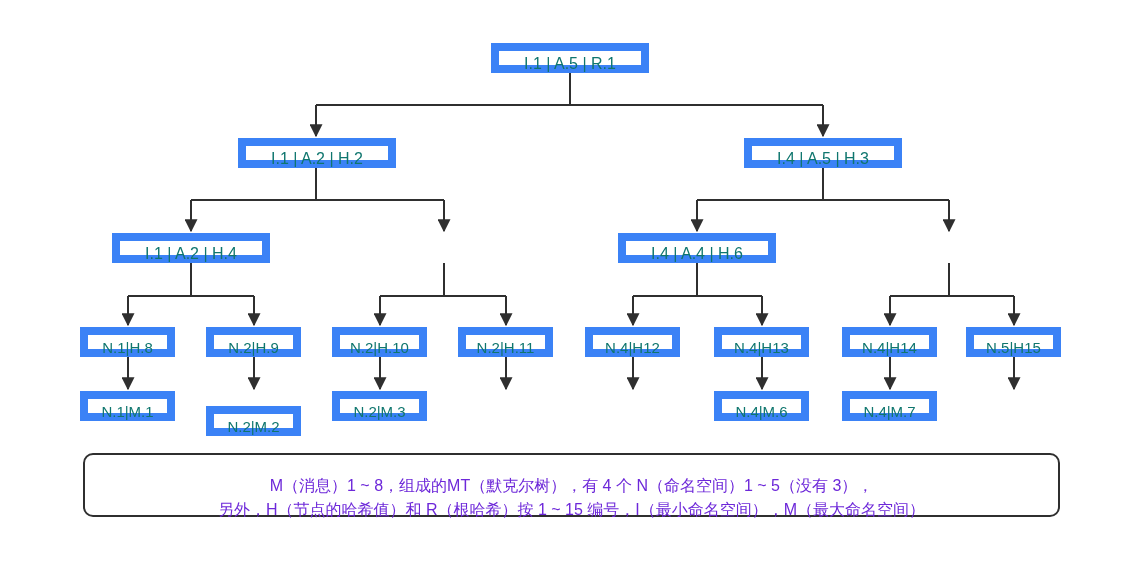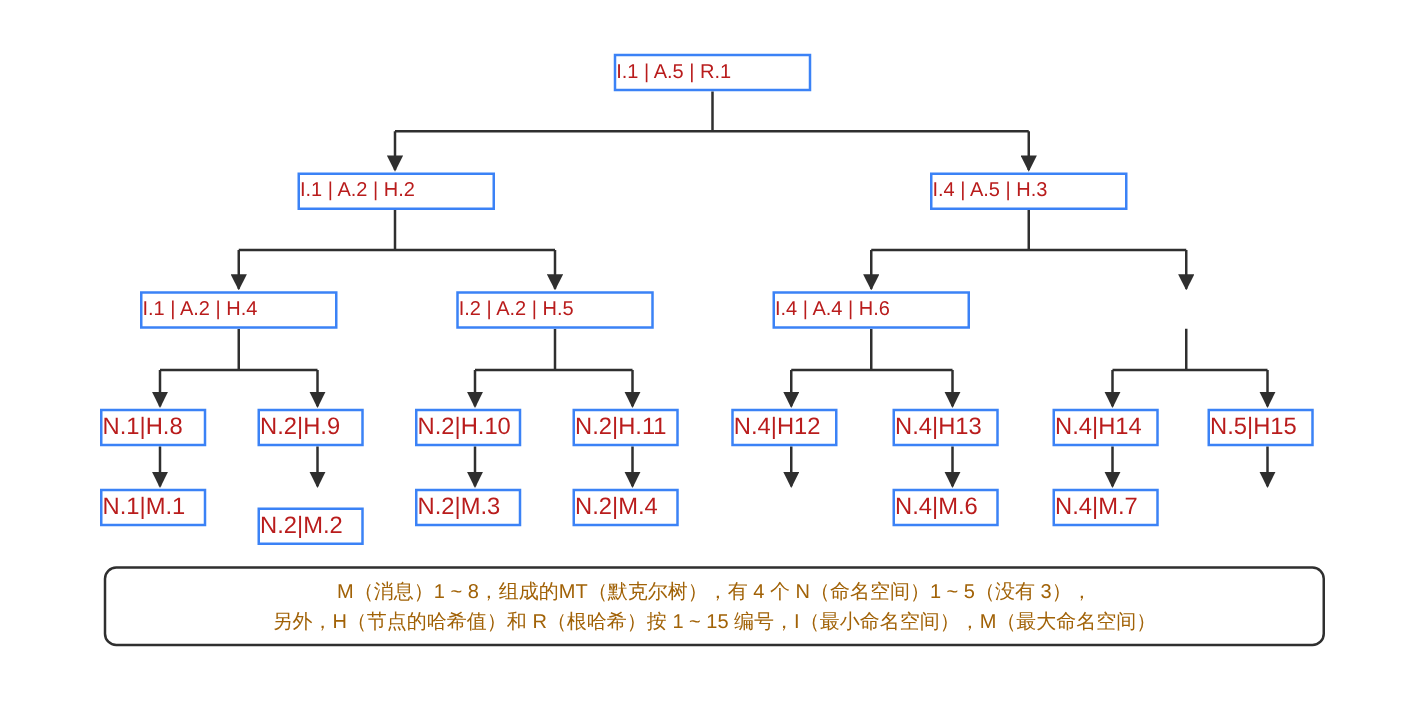--- a/index.html
+++ b/index.html
@@ -8,41 +8,42 @@
     width:1140px;height:561px;
     background:#ffffff;
     font-family:"Liberation Sans","DejaVu Sans",sans-serif;
     overflow:hidden;
   }
   #wires{position:absolute;left:0;top:0;width:1140px;height:561px;}
   .node{
     position:absolute;
     box-sizing:border-box;
     height:30px;
-    border:2px solid #3b82f6;
+    border:8px solid #3b82f6;
     background:#ffffff;
-    color:#b91c1c;
+    color:#0f766e;
+    text-align:center;
     line-height:26px;
     white-space:nowrap;
   }
   .node.w{width:158px;font-size:16px;}
-  .node.s{width:85px;font-size:19px;}
+  .node.s{width:95px;font-size:15px;}
   .legend{
     position:absolute;
     left:83px;top:453px;
     width:977px;height:64px;
     box-sizing:border-box;
     border:2px solid #2f2f2f;
     border-radius:10px;
     background:#ffffff;
-    color:#a16207;
+    color:#6d28d9;
     font-size:16px;
     line-height:24px;
     text-align:center;
-    padding-top:7px;
+    padding-top:19px;
   }
   .legend div{white-space:nowrap;}
 </style>
 </head>
 <body>
 
 <div id="canvas">
 
   <svg id="wires" viewBox="0 0 1140 561" xmlns="http://www.w3.org/2000/svg">
     <defs>
@@ -97,36 +98,34 @@
       <line x1="1014" y1="357" x2="1014" y2="389" marker-end="url(#arrow)"></line>
     </g>
   </svg>
 
   <div class="node w" style="left:491px;top:43px">I.1 | A.5 | R.1</div>
 
   <div class="node w" style="left:238px;top:138px">I.1 | A.2 | H.2</div>
   <div class="node w" style="left:744px;top:138px">I.4 | A.5 | H.3</div>
 
   <div class="node w" style="left:112px;top:233px">I.1 | A.2 | H.4</div>
-  <div class="node w" style="left:365px;top:233px">I.2 | A.2 | H.5</div>
   <div class="node w" style="left:618px;top:233px">I.4 | A.4 | H.6</div>
 
   <div class="node s" style="left:80px;top:327px">N.1|H.8</div>
   <div class="node s" style="left:206px;top:327px">N.2|H.9</div>
   <div class="node s" style="left:332px;top:327px">N.2|H.10</div>
   <div class="node s" style="left:458px;top:327px">N.2|H.11</div>
   <div class="node s" style="left:585px;top:327px">N.4|H12</div>
   <div class="node s" style="left:714px;top:327px">N.4|H13</div>
   <div class="node s" style="left:842px;top:327px">N.4|H14</div>
   <div class="node s" style="left:966px;top:327px">N.5|H15</div>
 
   <div class="node s" style="left:80px;top:391px">N.1|M.1</div>
   <div class="node s" style="left:206px;top:406px">N.2|M.2</div>
   <div class="node s" style="left:332px;top:391px">N.2|M.3</div>
-  <div class="node s" style="left:458px;top:391px">N.2|M.4</div>
   <div class="node s" style="left:714px;top:391px">N.4|M.6</div>
   <div class="node s" style="left:842px;top:391px">N.4|M.7</div>
 
   <div class="legend">
     <div>M（消息）1 ~ 8，组成的MT（默克尔树），有 4 个 N（命名空间）1 ~ 5（没有 3），</div>
     <div>另外，H（节点的哈希值）和 R（根哈希）按 1 ~ 15 编号，I（最小命名空间），M（最大命名空间）</div>
   </div>
 
 </div>
 

